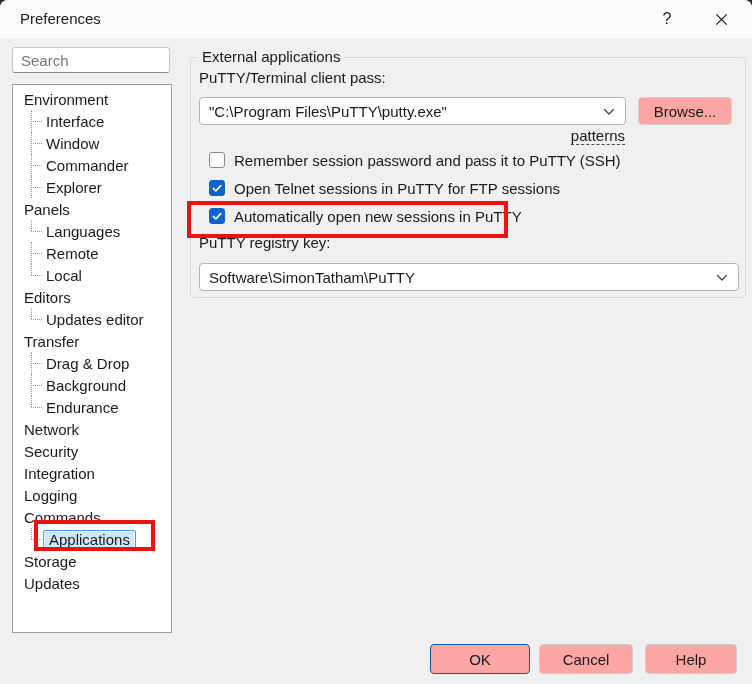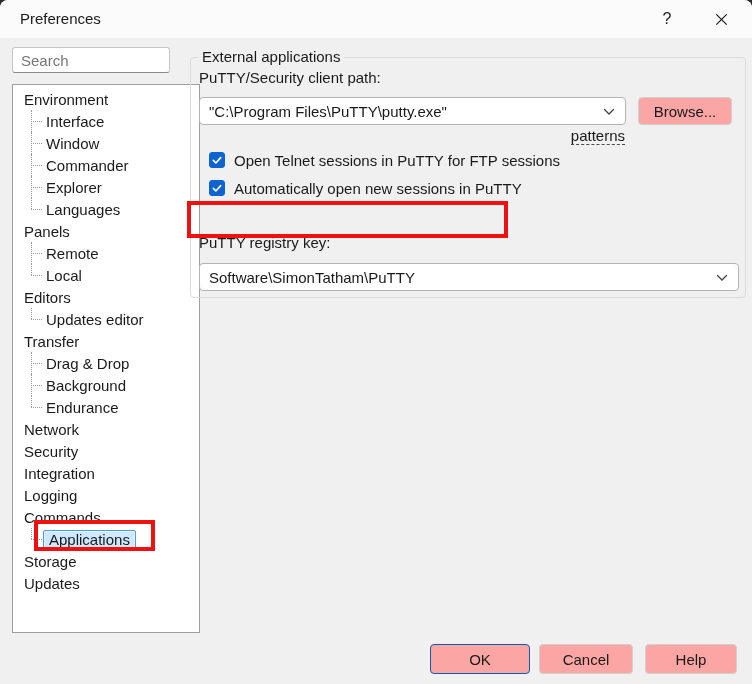--- a/index.html
+++ b/index.html
@@ -16,21 +16,21 @@
           justify-content:center;background:transparent;border:none;font-size:16px;color:#1a1a1a;cursor:default;}
   .tb-help{right:62px;}
   .tb-close{right:8px;}
 
   
   .search{position:absolute;left:12px;top:47px;width:158px;height:26px;background:#fff;
           border:1px solid #c6c6c6;border-bottom-color:#8a8a8a;border-radius:3px;
           padding:0 8px;font-size:15px;font-family:inherit;color:#1a1a1a;}
   .search::placeholder{color:#767676;}
 
-  .tree{position:absolute;left:12px;top:84px;width:188px;height:549px;background:#ffffff;
+  .tree{position:absolute;left:12px;top:84px;width:160px;height:549px;background:#ffffff;
         border:1px solid #9f9f9f;overflow:hidden;padding-top:3px;}
   .tree-row{display:flex;align-items:center;height:22px;font-size:15px;padding-left:8px;white-space:nowrap;}
   .connector{position:relative;width:16px;height:22px;flex:0 0 16px;margin-left:6px;}
   .connector::before{content:"";position:absolute;left:4px;top:0;bottom:0;border-left:1px dotted #9a9a9a;}
   .connector.last::before{bottom:50%;}
   .connector::after{content:"";position:absolute;left:4px;top:50%;width:11px;border-top:1px dotted #9a9a9a;}
   .tree-label{padding:0 3px;}
   .tree-label.selected{background:#cde8ff;border:1px solid #4a9ce8;border-radius:2px;
         box-shadow:inset 0 0 0 1px #e8f4ff;padding:0 5px;}
 
@@ -108,25 +108,25 @@
       </div>
       <div class="tree-row">
         <span class="connector"></span>
         <span class="tree-label">Commander</span>
       </div>
       <div class="tree-row">
         <span class="connector"></span>
         <span class="tree-label">Explorer</span>
       </div>
       <div class="tree-row">
+        <span class="tree-label">Panels</span>
+      </div>
+      <div class="tree-row">
         <span class="connector last"></span>
         <span class="tree-label">Languages</span>
-      </div>
-      <div class="tree-row">
-        <span class="tree-label">Panels</span>
       </div>
       <div class="tree-row">
         <span class="connector"></span>
         <span class="tree-label">Remote</span>
       </div>
       <div class="tree-row">
         <span class="connector last"></span>
         <span class="tree-label">Local</span>
       </div>
       <div class="tree-row">
@@ -174,34 +174,38 @@
         <span class="tree-label">Storage</span>
       </div>
       <div class="tree-row">
         <span class="tree-label">Updates</span>
       </div>
     </div>
 
   <div class="groupbox">
     <span class="group-legend">External applications</span>
 
-    <span class="field-label lbl-path">PuTTY/Security client path:</span>
+    <span class="field-label lbl-path">PuTTY/Terminal client pass:</span>
 
     <div class="combo combo-path">
       <span class="combo-value">"C:\Program Files\PuTTY\putty.exe"</span>
       <svg class="chev" viewBox="0 0 12 8">
         <path d="M1.5 1.5l4.5 4.5 4.5-4.5" stroke="#444" stroke-width="1.3" fill="none" stroke-linecap="round"></path>
       </svg>
     </div>
 
     <button class="btn btn-browse">Browse...</button>
 
     <span class="patterns-link">patterns</span>
 
     <div class="checks" id="checks">
+        <div class="checkrow">
+          <span class="checkbox"></span>
+          <span class="check-label">Remember session password and pass it to PuTTY (SSH)</span>
+        </div>
         <div class="checkrow">
           <span class="checkbox checked">
             <svg width="12" height="12" viewBox="0 0 12 12">
               <path d="M2.3 6.4l2.6 2.6 4.8-5.4" stroke="#fff" stroke-width="1.6" fill="none" stroke-linecap="round" stroke-linejoin="round"></path>
             </svg>
           </span>
           <span class="check-label">Open Telnet sessions in PuTTY for FTP sessions</span>
         </div>
         <div class="checkrow">
           <span class="checkbox checked">

